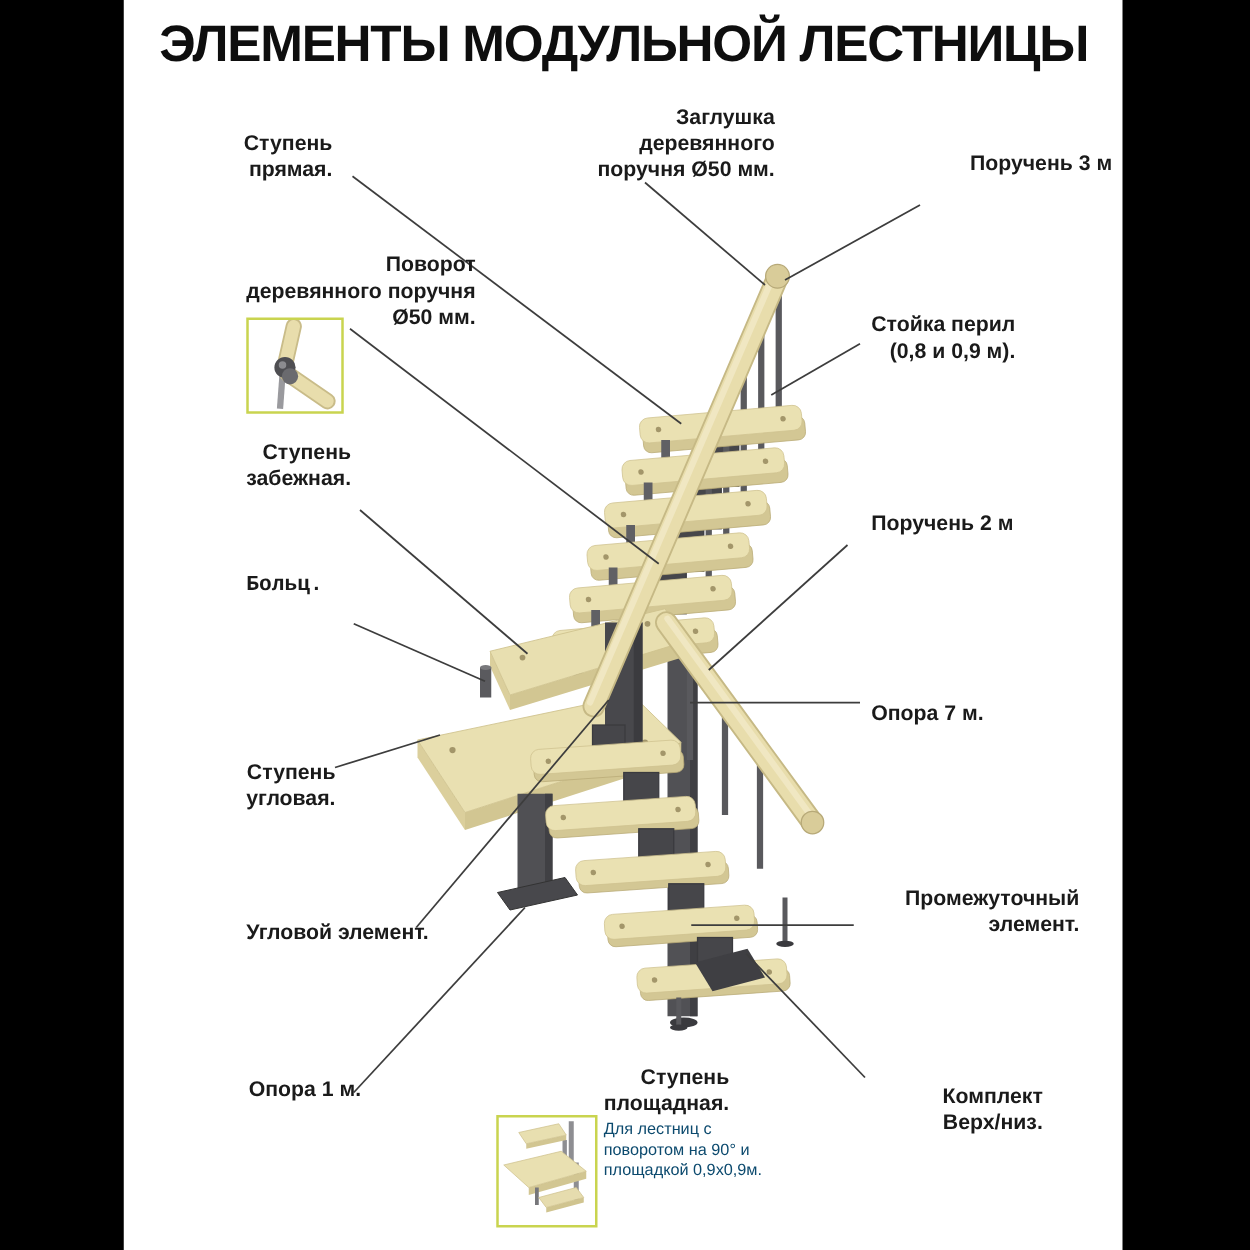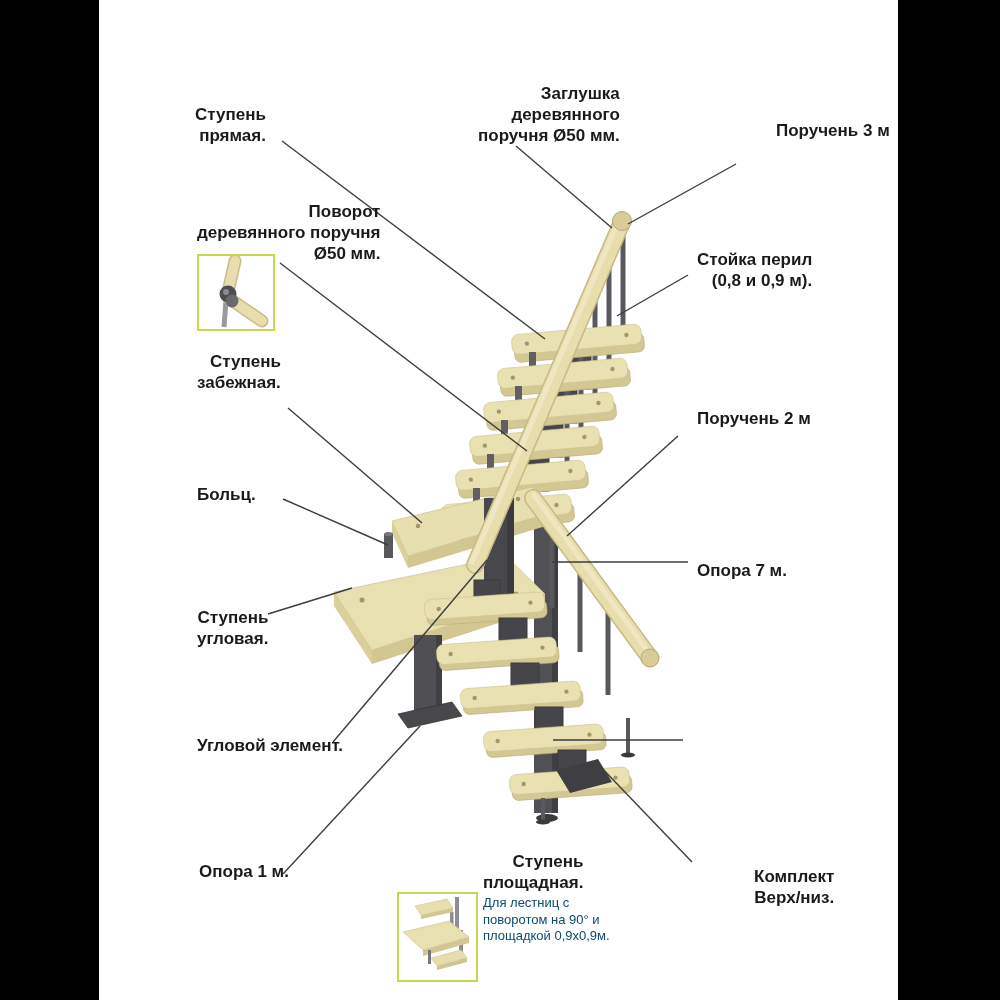--- a/index.html
+++ b/index.html
@@ -20,20 +20,21 @@
   #diagram{position:absolute;left:0;top:0;}
 </style>
 </head>
 <body>
 
 <div class="page">
 
   <div class="letterbox left"></div>
   <div class="letterbox right"></div>
 
+  <div class="title">ЭЛЕМЕНТЫ МОДУЛЬНОЙ ЛЕСТНИЦЫ</div>
 
   <svg id="diagram" width="1000" height="1000" viewBox="0 0 1000 1000">
 
     <g>
       <rect x="534" y="505" width="24" height="308" fill="#515155"></rect>
       <rect x="552" y="505" width="6" height="308" fill="#3f3f43"></rect>
       <ellipse cx="547" cy="818" rx="11" ry="4" fill="#3a3a3e"></ellipse>
     </g>
 
     <g fill="#46464a" stroke="#3a3a3e" stroke-width="1">
@@ -228,25 +229,27 @@
 поручня Ø50 мм.</div>
   <div class="lbl" style="left:736px;top:120px;margin-left:40px;">Поручень 3 м</div>
   <div class="lbl" style="left:197px;top:201px;">Поворот
 деревянного поручня
 Ø50 мм.</div>
   <div class="lbl" style="left:697px;top:249px;">Стойка перил
 (0,8 и 0,9 м).</div>
   <div class="lbl" style="left:197px;top:351px;">Ступень
 забежная.</div>
   <div class="lbl" style="left:697px;top:408px;">Поручень 2 м</div>
-  <div class="lbl" style="left:197px;top:484px;">Больц.</div>
+  <div class="lbl" style="left:197px;top:458px;font-family:Liberation Mono, monospace;">Больц.</div>
   <div class="lbl" style="left:697px;top:560px;">Опора 7 м.</div>
   <div class="lbl" style="left:197px;top:607px;">Ступень
 угловая.</div>
   <div class="lbl" style="left:197px;top:735px;">Угловой элемент.</div>
+  <div class="lbl" style="left:724px;top:708px;">Промежуточный
+элемент.</div>
   <div class="lbl" style="left:199px;top:861px;">Опора 1 м.</div>
   <div class="lbl" style="left:483px;top:851px;">Ступень
 площадная.</div>
   <div class="note" style="left:483px;top:895px;">Для лестниц с
 поворотом на 90° и
 площадкой 0,9х0,9м.</div>
   <div class="lbl" style="left:724px;top:866px;margin-left:30px;">Комплект
 Верх/низ.</div>
 
   <div class="minibox" style="left:197px;top:254px;width:78px;height:77px;">

